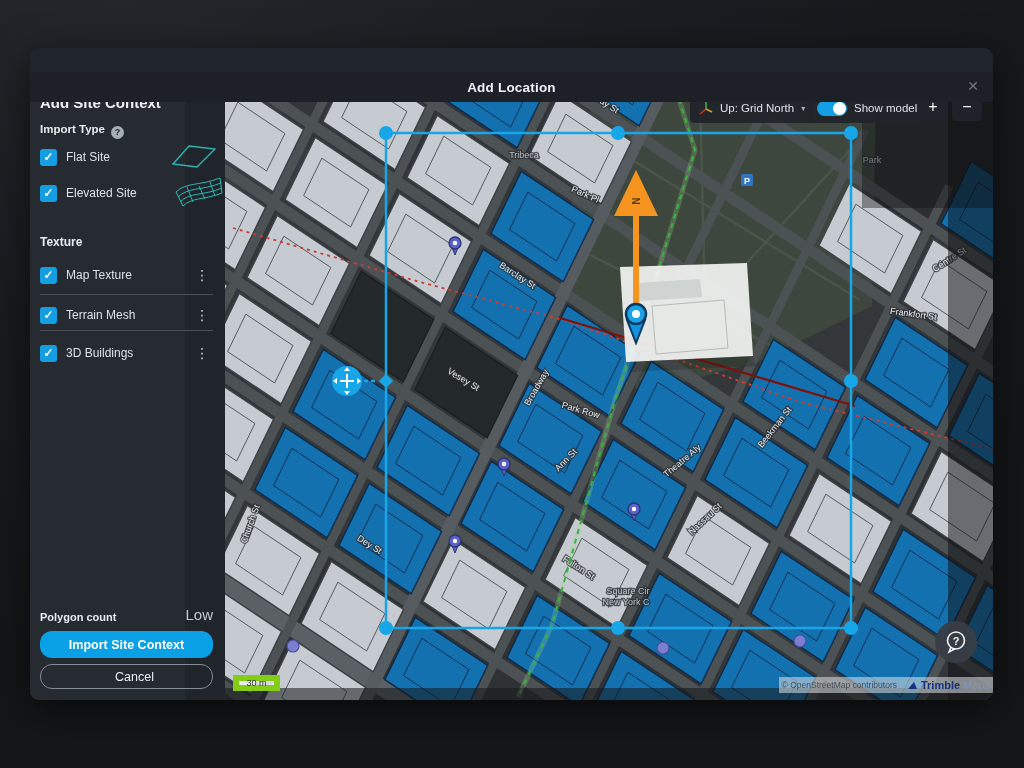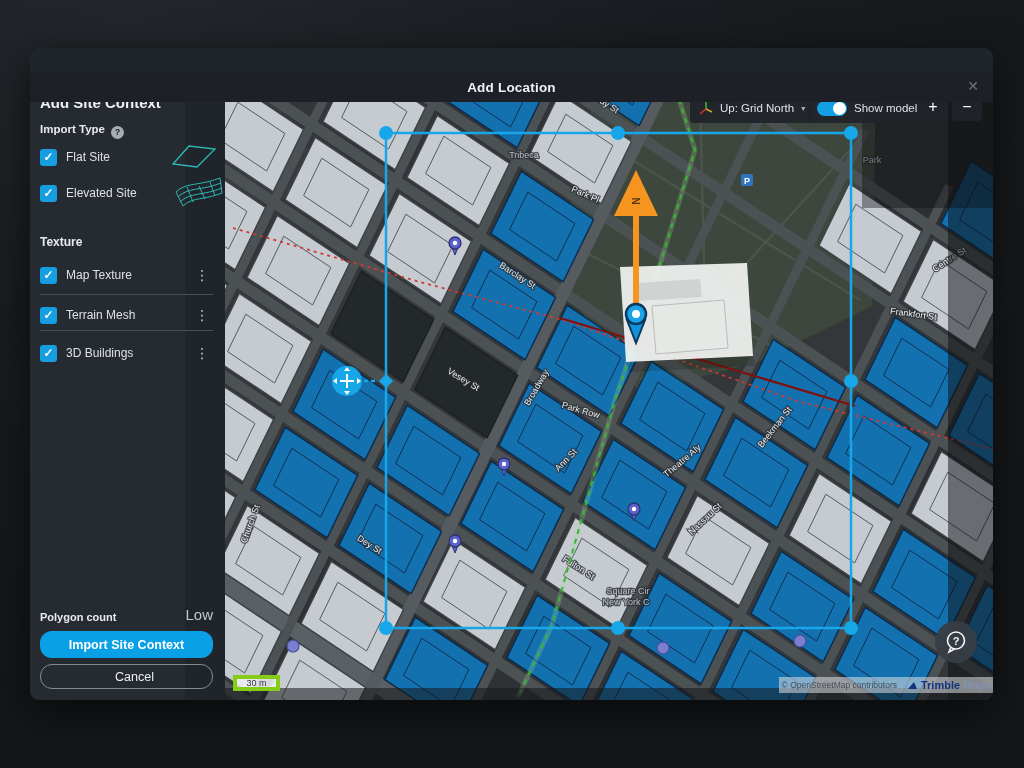--- a/index.html
+++ b/index.html
@@ -34,21 +34,21 @@
   .btn-ghost{top:586px;height:25px;background:transparent;border:1px solid #858b92;color:#eef1f3;font-weight:normal;padding-left:16px;}
   .maparea{position:absolute;left:195px;top:30px;width:768px;height:622px;overflow:hidden;background:#34383a;}
   .map-pill{position:absolute;height:30px;background:rgba(32,36,42,.93);border-radius:4px;
             display:flex;align-items:center;color:#dde2e7;font-size:11.5px;padding:0 9px;gap:7px;z-index:10;}
   .caret{font-size:8px;color:#aab0b6;}
   .toggle{position:relative;width:30px;height:15px;border-radius:8px;background:#139fe4;flex:0 0 30px;cursor:pointer;}
   .knob{position:absolute;right:1px;top:1px;width:13px;height:13px;border-radius:50%;background:#fff;}
   .zoombtn{position:absolute;width:30px;height:28px;background:rgba(32,36,42,.93);border-radius:4px;
            color:#fff;font-size:16px;display:flex;align-items:center;justify-content:center;cursor:pointer;z-index:10;}
   .scalebox{position:absolute;left:8px;top:597px;width:47px;height:16px;background:rgba(238,240,242,.88);
-            border:4px solid #84cc16;color:#2e3338;font-size:9px;display:flex;align-items:center;justify-content:center;z-index:10;}
+            border:6px solid #84cc16;color:#2e3338;font-size:9px;display:flex;align-items:center;justify-content:center;z-index:10;}
   .attribution{position:absolute;right:0;top:599px;height:16px;background:rgba(222,226,229,.55);
                display:flex;align-items:center;padding:0 3px;gap:10px;z-index:10;}
   .osm{color:#474c52;font-size:8.5px;}
   .tm{display:flex;align-items:center;gap:3px;font-size:11px;}
   .tm b{color:#16337e;} .tm span{color:#8095bd;}
   .help-fab{position:absolute;left:710px;top:543px;width:42px;height:42px;border-radius:50%;
             background:rgba(56,61,70,.95);z-index:10;display:flex;align-items:center;justify-content:center;cursor:pointer;}
 </style>
 </head>
 <body>

